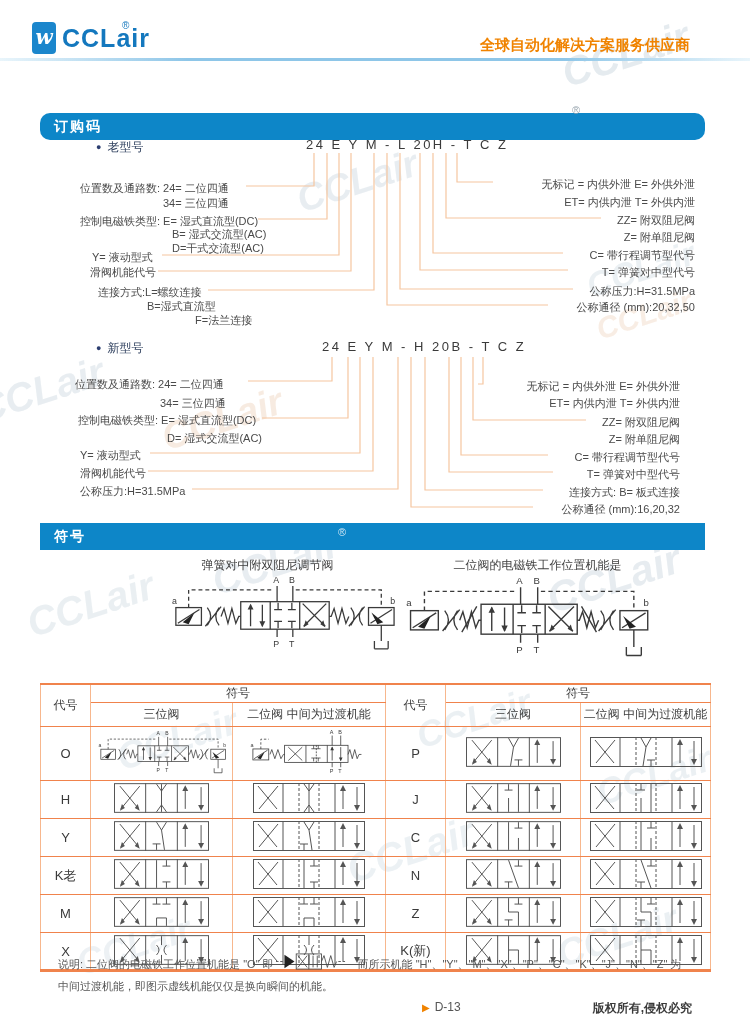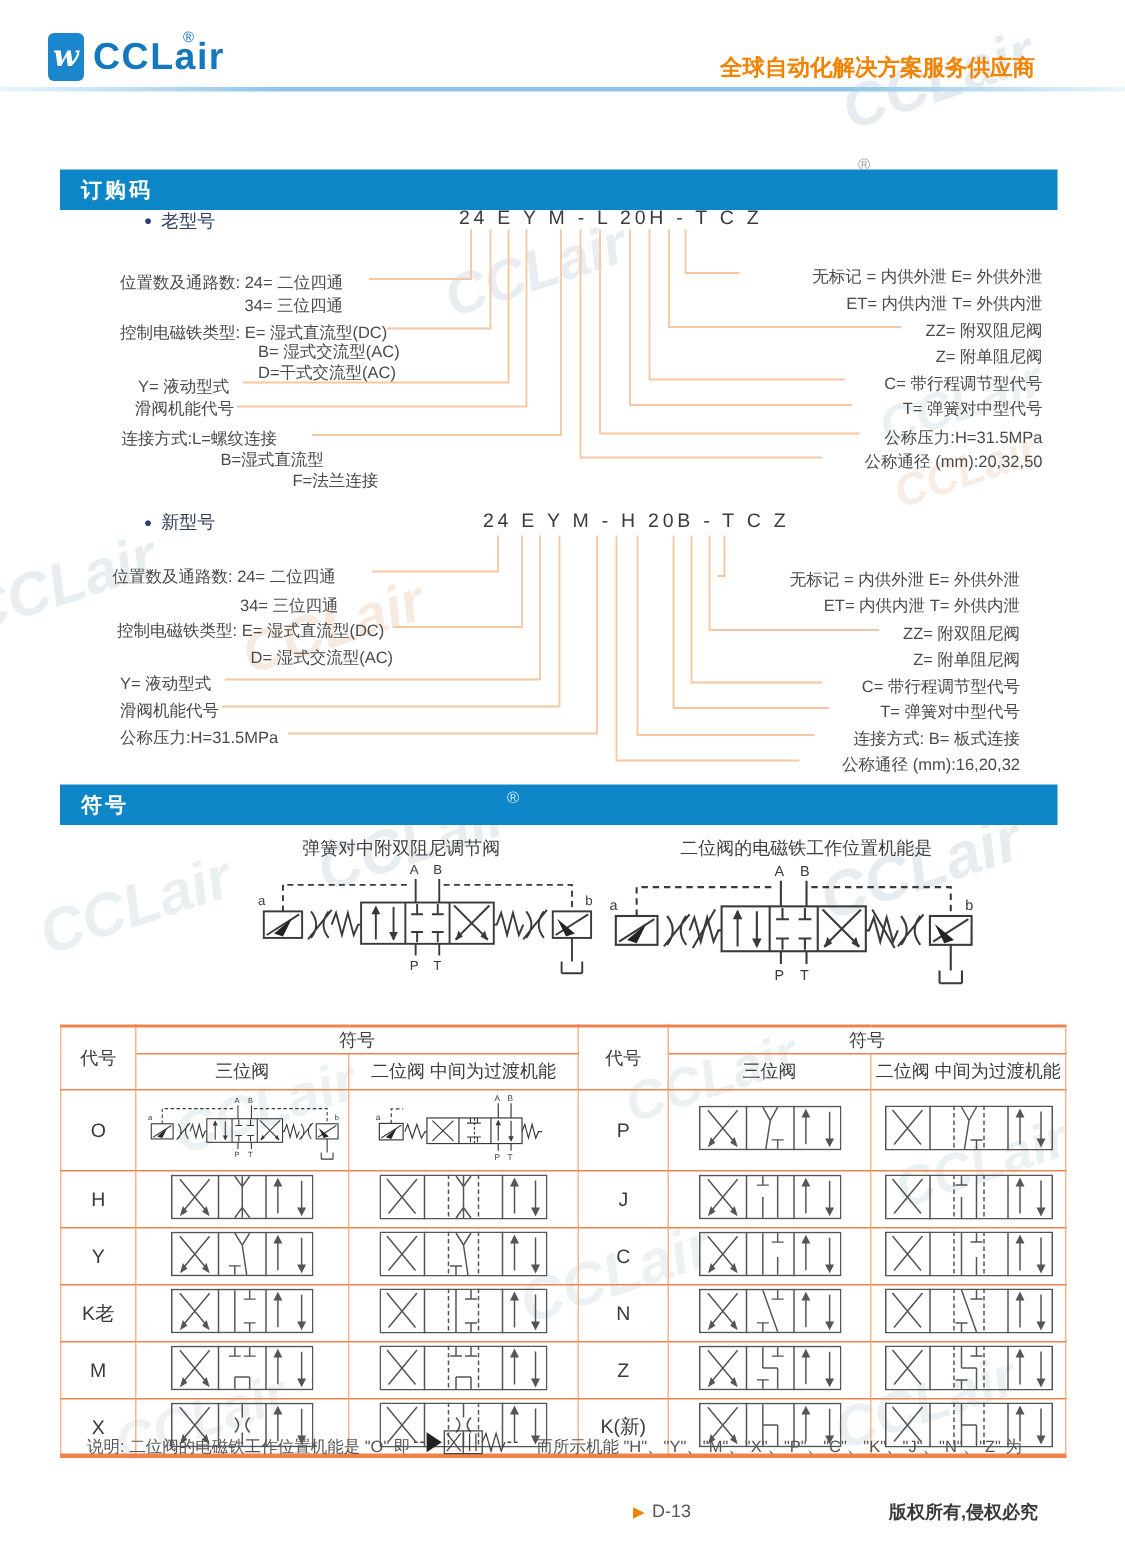--- a/index.html
+++ b/index.html
@@ -69,21 +69,21 @@
     </div>
 
   <div class="logo-box">
       <span>w</span>
     </div>
   <div class="brand">CCLair</div>
   <div class="brand-reg">®</div>
   <div class="tagline">全球自动化解决方案服务供应商</div>
   <div class="header-line"></div>
 
-  <div class="bar" style="top:113px;">订购码</div>
+  <div class="bar" style="top:113px;border-radius:10px;">订购码</div>
   <div class="regmark" style="left:572px;top:104px;">®</div>
 
   <div class="bullet-row" style="left:96px;top:139px;"><span class="dot">●</span><span>老型号</span></div>
   <div class="model-code" style="left:306px;top:137px;">24 E Y M - L 20H - T C Z</div>
   <svg class="leader" style="top:150px;" width="750" height="180" viewBox="0 150 750 180">
     <g fill="none" stroke="#f6c6a0" stroke-width="1.2">
       <path d="M314,153 V186 H246"></path>
         <path d="M327,153 V219 H258"></path>
         <path d="M339,153 V255 H162"></path>
       <path d="M351,153 V271 H158"></path>
@@ -97,21 +97,21 @@
     </g>
   </svg>
   <div id="old-left">
       <div class="lbl" style="left: 80px; top: 181px;">位置数及通路数: 24= 二位四通</div>
       <div class="lbl" style="left: 163px; top: 196px;">34= 三位四通</div>
       <div class="lbl" style="left: 80px; top: 214px;">控制电磁铁类型: E= 湿式直流型(DC)</div>
       <div class="lbl" style="left: 172px; top: 227px;">B= 湿式交流型(AC)</div>
       <div class="lbl" style="left: 172px; top: 241px; text-align: center;">D=干式交流型(AC)</div>
       <div class="lbl" style="left: 92px; top: 250px;">Y= 液动型式</div>
       <div class="lbl" style="left: 90px; top: 265px;">滑阀机能代号</div>
-      <div class="lbl" style="left: 81px; top: 285px;">连接方式:L=螺纹连接</div>
+      <div class="lbl" style="left: 98px; top: 285px;">连接方式:L=螺纹连接</div>
       <div class="lbl" style="left: 147px; top: 299px;">B=湿式直流型</div>
       <div class="lbl" style="left: 147px; top: 313px; margin-left: 48px;">F=法兰连接</div>
     </div>
   <div id="old-right">
       <div class="lbl ra" style="left: 695px; top: 177px;">无标记 = 内供外泄   E= 外供外泄</div>
       <div class="lbl ra" style="left: 695px; top: 195px;">ET= 内供内泄   T= 外供内泄</div>
       <div class="lbl ra" style="left: 695px; top: 213px;">ZZ= 附双阻尼阀</div>
       <div class="lbl ra" style="left: 695px; top: 230px;">Z= 附单阻尼阀</div>
       <div class="lbl ra" style="left: 695px; top: 248px;">C= 带行程调节型代号</div>
       <div class="lbl ra" style="left: 695px; top: 265px;">T= 弹簧对中型代号</div>
@@ -712,18 +712,19 @@
     <path stroke-dasharray="3,2" d="M0,11 H9 M74,11 H84"></path>
     <rect x="24" y="2" width="30" height="18"></rect>
               <line x1="39" y1="2" x2="39" y2="20"></line>
     <path d="M26,4 L37,18 M37,4 L26,18 M44,4 V18 M49,4 V18"></path>
     <path d="M54,11 L57,4 L61,18 L65,4 L69,18 L72,11"></path>
    </g>
    <polygon points="10,3 22,11 10,19" fill="#222"></polygon>
   </svg></span>
       <span>而所示机能 "H"、"Y"、"M"、"X"、"P"、"C"、"K"、"J"、"N"、"Z"  为</span>
     </div>
+    <div>中间过渡机能，即图示虚线机能仅仅是换向瞬间的机能。</div>
   </div>
 
   <div class="pagenum"><span class="arr">▶</span><span>D-13</span></div>
   <div class="copyright">版权所有,侵权必究</div>
 
 </div>
 
 </body></html>

